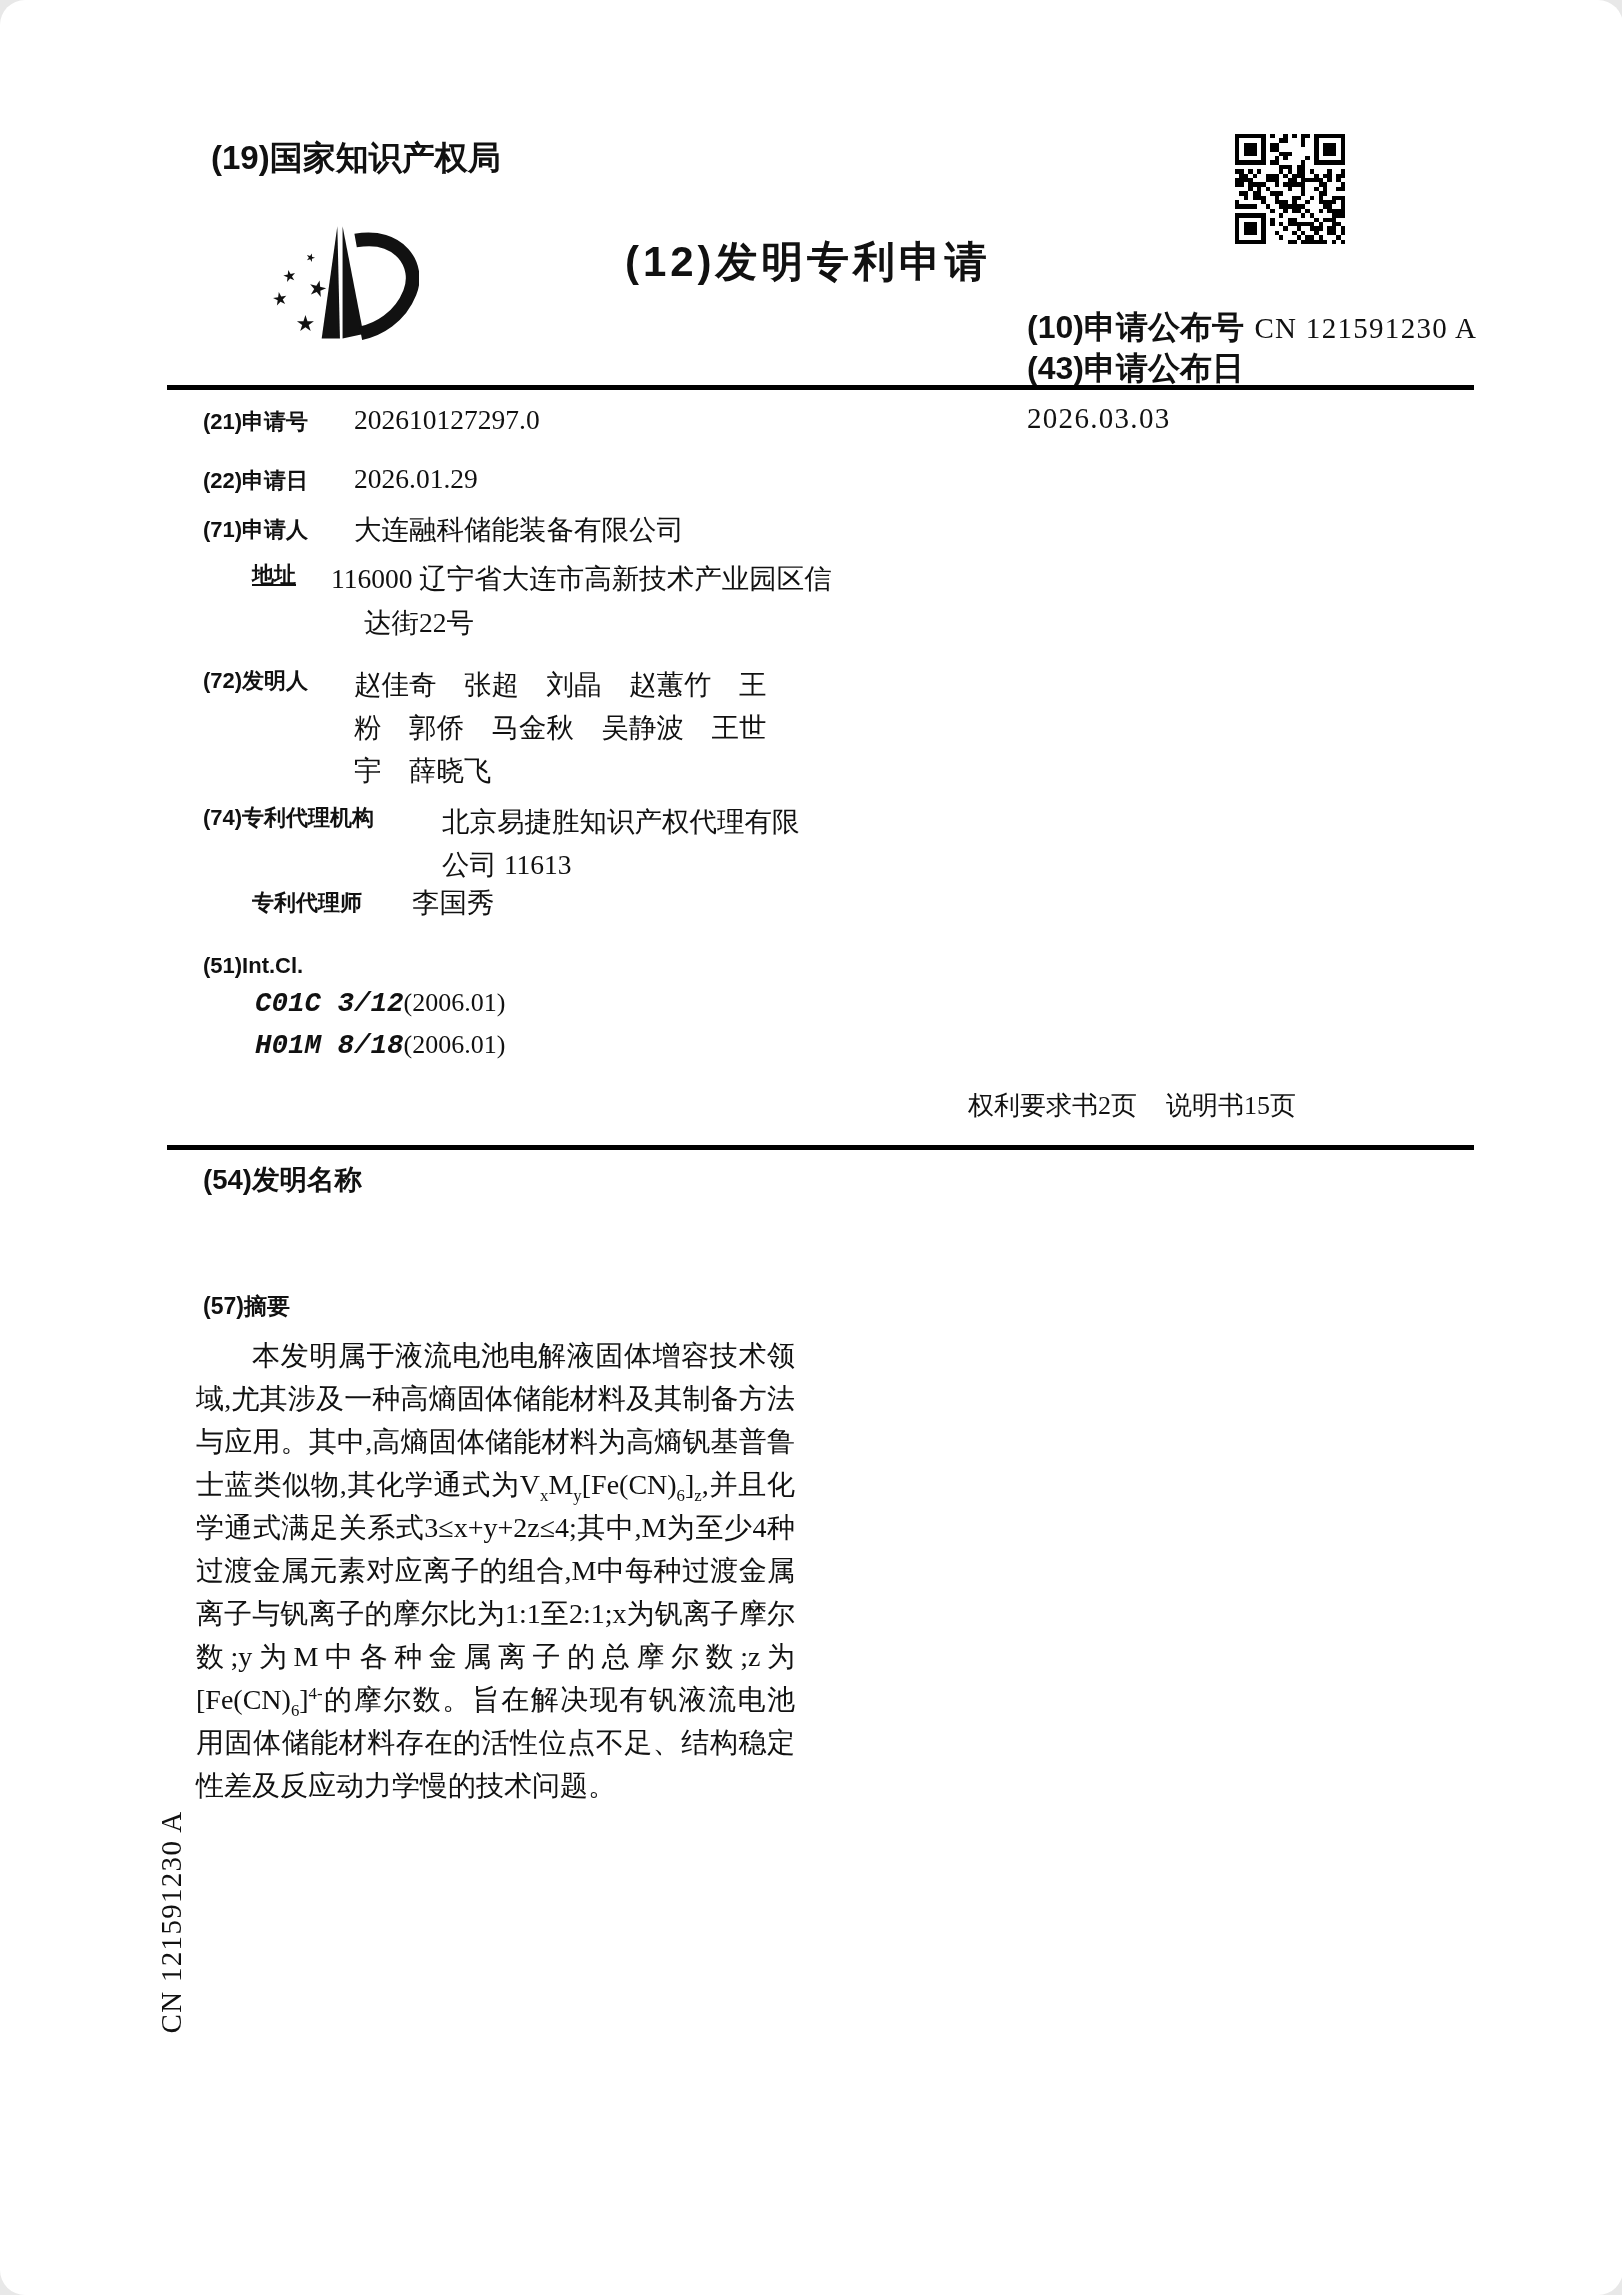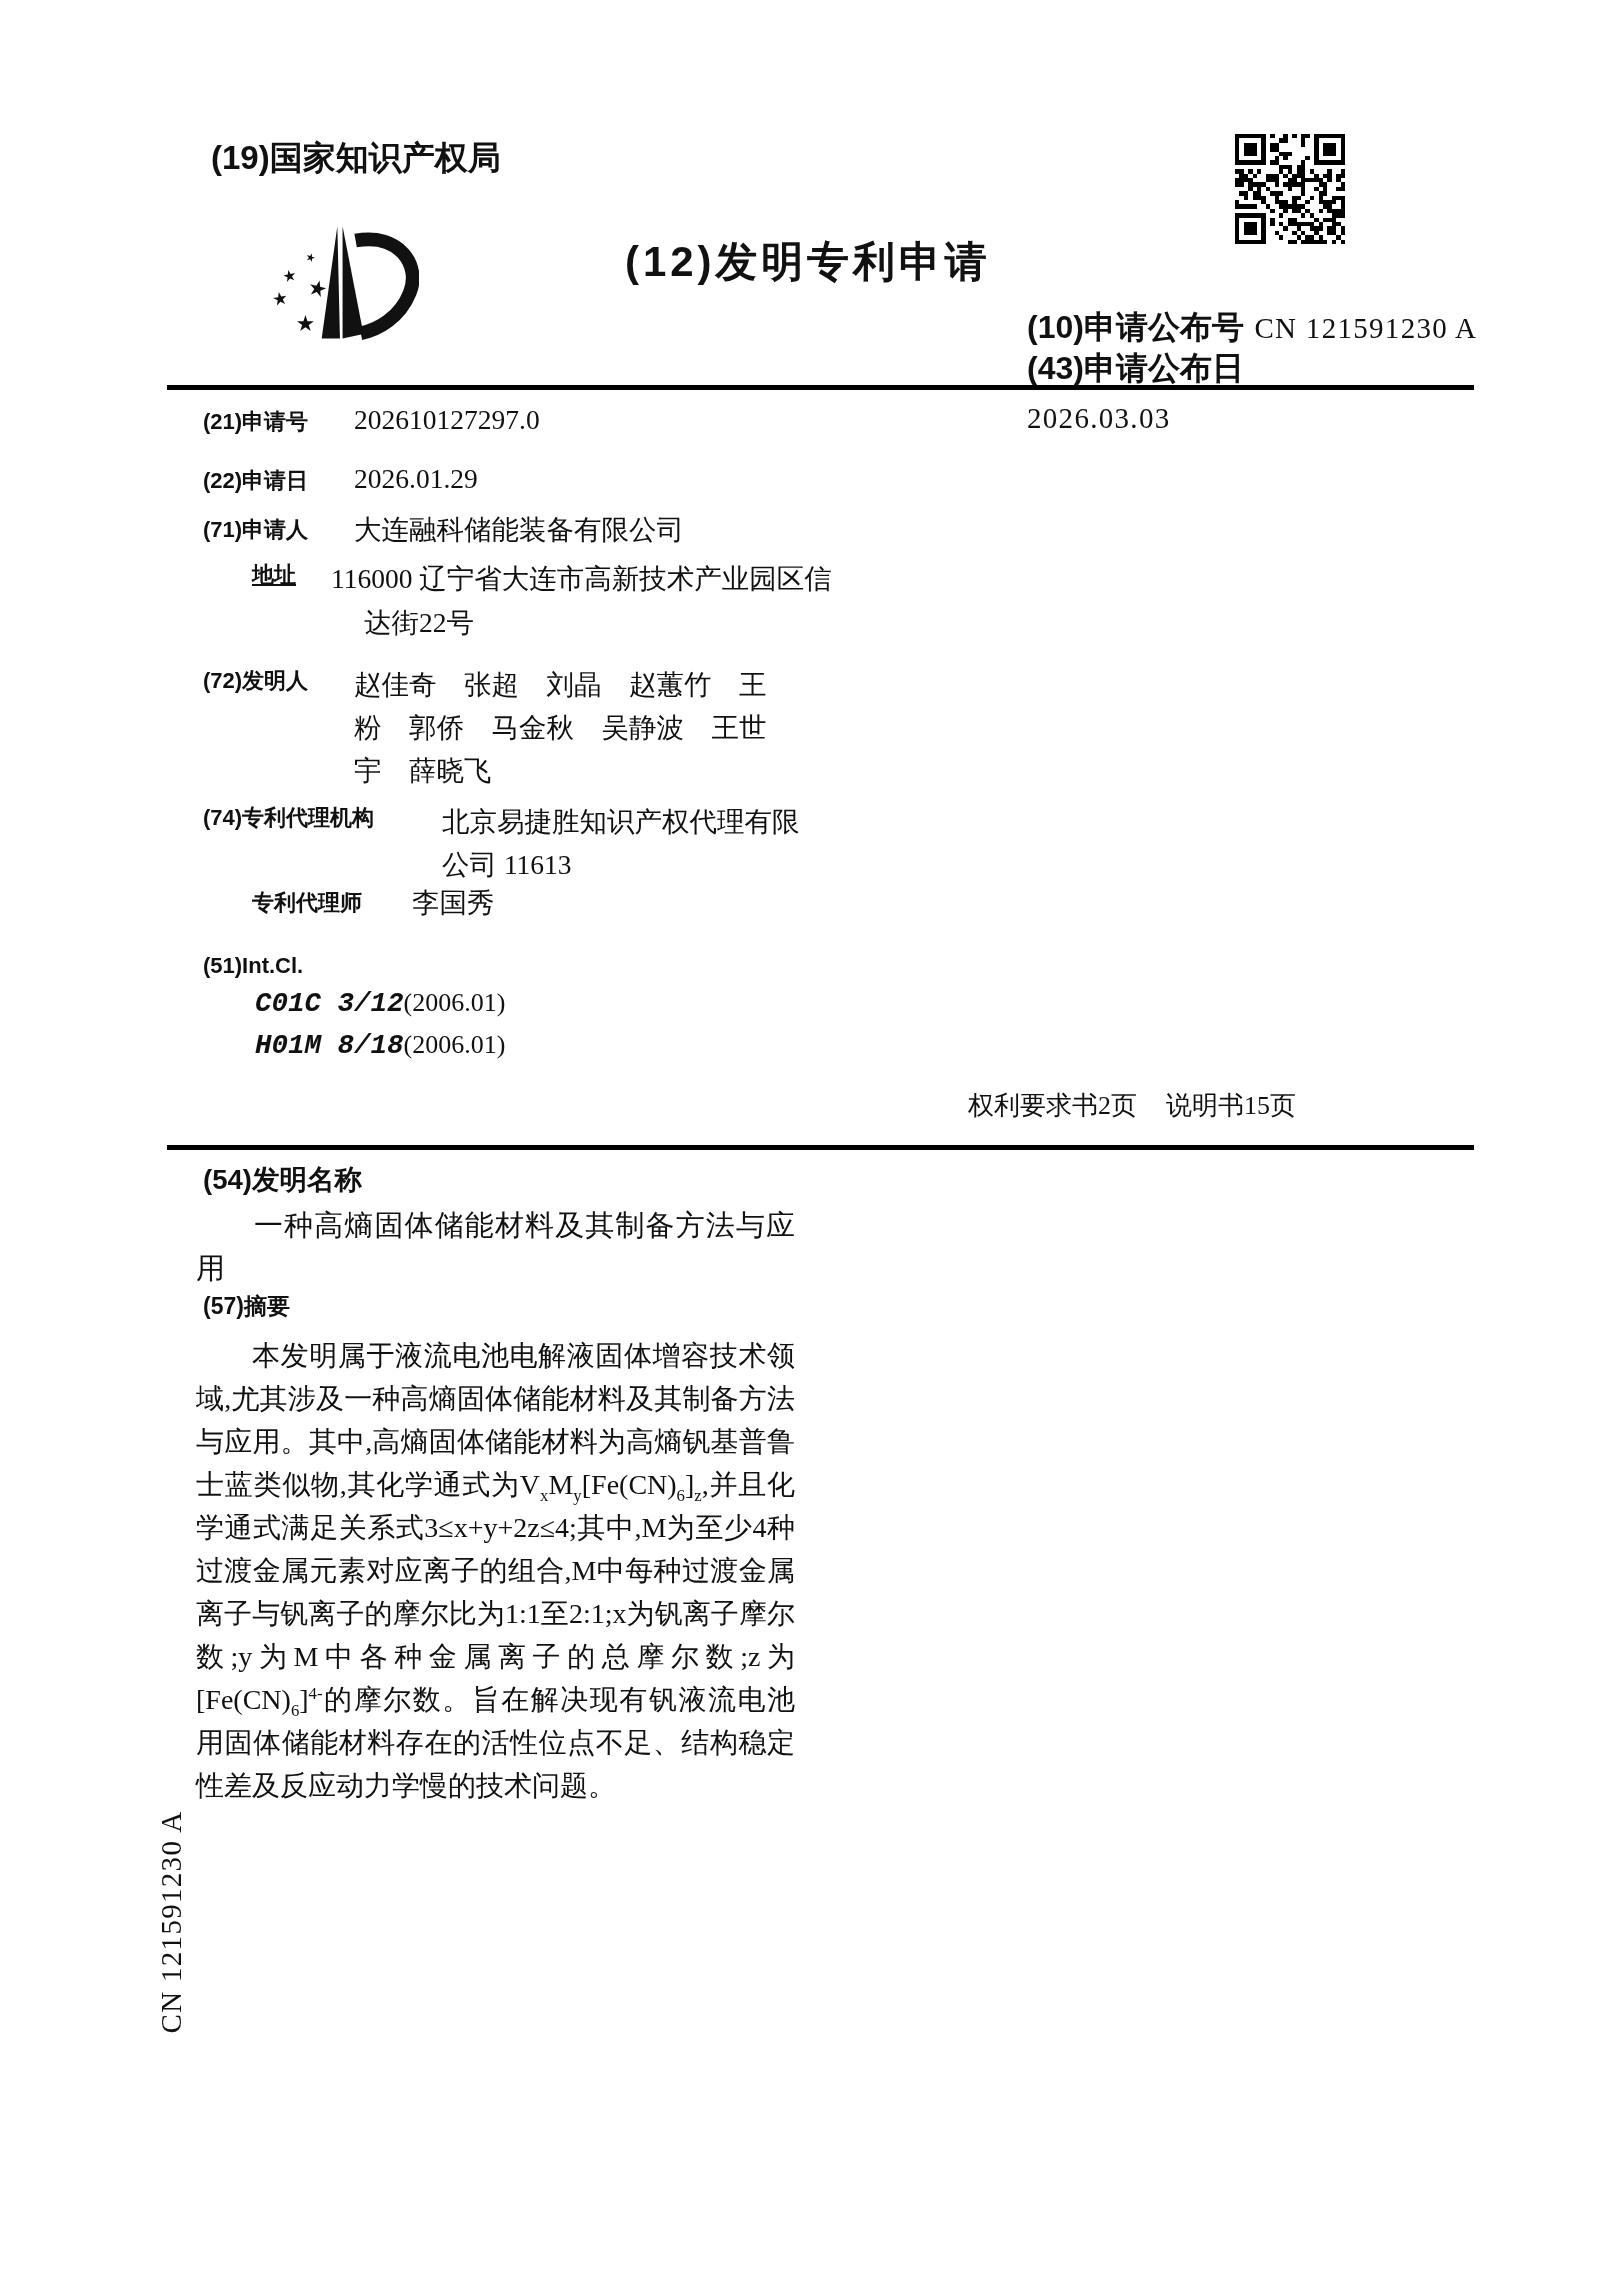--- a/index.html
+++ b/index.html
@@ -3,20 +3,21 @@
 <meta charset="utf-8">
 <style>
   html,body{margin:0;padding:0;background:#e8e8e8;}
   #page{
     position:relative;
     width:1623px;height:2295px;
     background:#ffffff;
     font-family:"Liberation Serif","DejaVu Serif",serif;
     color:#111;
     overflow:hidden;
+    border-radius:25px;
   }
   .abs{position:absolute;}
   .lbl{
     font-family:"Liberation Sans","DejaVu Sans",sans-serif;
     font-weight:700;
   }
   .ser{font-family:"Liberation Serif","DejaVu Serif",serif;}
 
   
   #office-line{left:211px;top:136px;font-size:33px;}
@@ -396,21 +397,20 @@
 
   <div class="abs" id="pages-line">
     <span>权利要求书2页</span><span class="gap"></span><span>说明书15页</span>
   </div>
 
   <div class="abs rule" id="rule-mid"></div>
 
   <div class="abs" id="row-54">
     <span class="lbl">(54)发明名称</span>
   </div>
-  <div class="abs" id="invention-title">一种高熵固体储能材料及其制备方法与应用</div>
 
   <div class="abs" id="row-57">
     <span class="lbl">(57)摘要</span>
   </div>
   <div class="abs" id="abstract">本发明属于液流电池电解液固体增容技术领域,尤其涉及一种高熵固体储能材料及其制备方法与应用。其中,高熵固体储能材料为高熵钒基普鲁士蓝类似物,其化学通式为V<sub>x</sub>M<sub>y</sub>[Fe(CN)<sub>6</sub>]<sub>z</sub>,并且化学通式满足关系式3≤x+y+2z≤4;其中,M为至少4种过渡金属元素对应离子的组合,M中每种过渡金属离子与钒离子的摩尔比为1:1至2:1;x为钒离子摩尔数;y为M中各种金属离子的总摩尔数;z为[Fe(CN)<sub>6</sub>]<sup>4-</sup>的摩尔数。旨在解决现有钒液流电池用固体储能材料存在的活性位点不足、结构稳定性差及反应动力学慢的技术问题。</div>
 
   <div class="abs" id="side-number">CN 121591230 A</div>
 
 </div>
 

